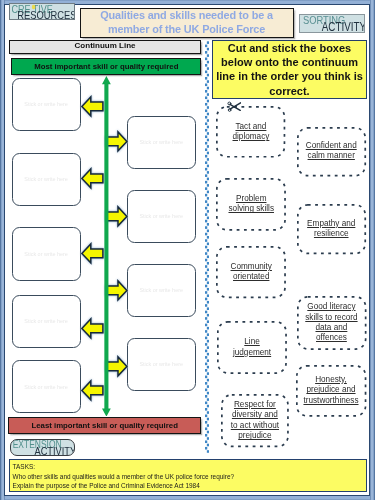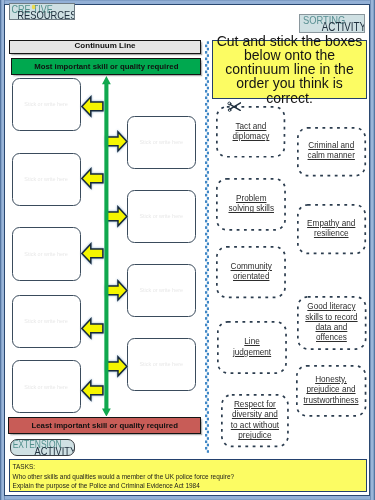--- a/index.html
+++ b/index.html
@@ -65,21 +65,21 @@
     filter:drop-shadow(0 0 1.1px rgba(176,198,222,.95))
            drop-shadow(0.5px 0.5px .7px rgba(176,198,222,.9));}
 
   
   .cutline{position:absolute;left:205.2px;top:41px;width:4.1px;height:412px;}
 
   
   .instr{position:absolute;left:211.8px;top:40px;width:155.4px;height:58.6px;
     background:#fcfc63;border:1.6px solid #243f6b;box-sizing:border-box;
     display:flex;align-items:center;justify-content:center;text-align:center;}
-  .instr span{font-size:14px;color:#141414;line-height:14.2px;}
+  .instr span{font-size:11px;color:#141414;line-height:14.2px;font-weight:bold;}
 
   .card{position:absolute;background:#fff;box-sizing:border-box;
     display:flex;align-items:center;justify-content:center;text-align:center;}
   .card > svg{position:absolute;left:0;top:0;width:100%;height:100%;overflow:visible;}
   .card span{font-size:8.2px;color:#2d2d2d;line-height:10.4px;position:relative;
     padding:0 2px;text-decoration:underline;}
   .card i{font-style:normal;}
 
   
   .ext{left:9.7px;top:438.6px;width:65.7px;height:17.7px;overflow:hidden;z-index:3;
@@ -107,20 +107,24 @@
         <g transform="translate(1.4,0) scale(0.80,1)">
           <text x="0" y="8.5" font-family="Liberation Sans,sans-serif" font-size="11.3" fill="#52918d">CRE TIVE</text>
         </g>
         <g transform="translate(7.2,0) scale(0.795,1)">
           <text x="0" y="15.1" font-family="Liberation Sans,sans-serif" font-size="11.8" fill="#21313f">RESOURCES</text>
         </g>
         <ellipse cx="23.6" cy="3.0" rx="1.8" ry="2.3" fill="#ecdc4d"></ellipse>
       </svg>
     </div>
 
+    <div class="title-box">
+      <span><span>Qualities and skills needed to be a</span><br>
+      <span>member of the UK Police Force</span></span>
+    </div>
 
     <div class="badge sorting">
       <svg width="64.5" height="17" viewBox="0 0 64.5 17">
         <g transform="translate(2.9,0) scale(0.80,1)">
           <text x="0" y="9.1" font-family="Liberation Sans,sans-serif" font-size="11.7" fill="#5a9093">SORTING</text>
         </g>
         <g transform="translate(21.8,0) scale(0.80,1)">
           <text x="0" y="15.9" font-family="Liberation Sans,sans-serif" font-size="12.3" fill="#21313f">ACTIVITY</text>
         </g>
       </svg>
@@ -353,21 +357,21 @@
         <div class="card" style="left:216.3px;top:106.4px;width:69.3px;height:51.6px">
           <svg viewBox="0 0 69.3 51.6">
             <rect x="0.85" y="0.85" width="67.6" height="49.9" rx="10" ry="10" fill="none" stroke="#2b3c4e" stroke-width="1.7" stroke-dasharray="2.8 4.5" stroke-linecap="butt"></rect>
           </svg>
           <span><i>Tact and</i><br><i>diplomacy</i></span>
         </div>
         <div class="card" style="left:296.7px;top:126.5px;width:69.1px;height:49.5px">
           <svg viewBox="0 0 69.1 49.5">
             <rect x="0.85" y="0.85" width="67.39999999999999" height="47.8" rx="10" ry="10" fill="none" stroke="#2b3c4e" stroke-width="1.7" stroke-dasharray="2.8 4.5" stroke-linecap="butt"></rect>
           </svg>
-          <span><i>Criminal and</i><br><i>calm manner</i></span>
+          <span><i>Confident and</i><br><i>calm manner</i></span>
         </div>
         <div class="card" style="left:216.3px;top:178.1px;width:69.9px;height:52.7px">
           <svg viewBox="0 0 69.9 52.7">
             <rect x="0.85" y="0.85" width="68.2" height="51" rx="10" ry="10" fill="none" stroke="#2b3c4e" stroke-width="1.7" stroke-dasharray="2.8 4.5" stroke-linecap="butt"></rect>
           </svg>
           <span><i>Problem</i><br><i>solving skills</i></span>
         </div>
         <div class="card" style="left:296.7px;top:204px;width:69.1px;height:50.3px">
           <svg viewBox="0 0 69.1 50.3">
             <rect x="0.85" y="0.85" width="67.39999999999999" height="48.599999999999994" rx="10" ry="10" fill="none" stroke="#2b3c4e" stroke-width="1.7" stroke-dasharray="2.8 4.5" stroke-linecap="butt"></rect>

